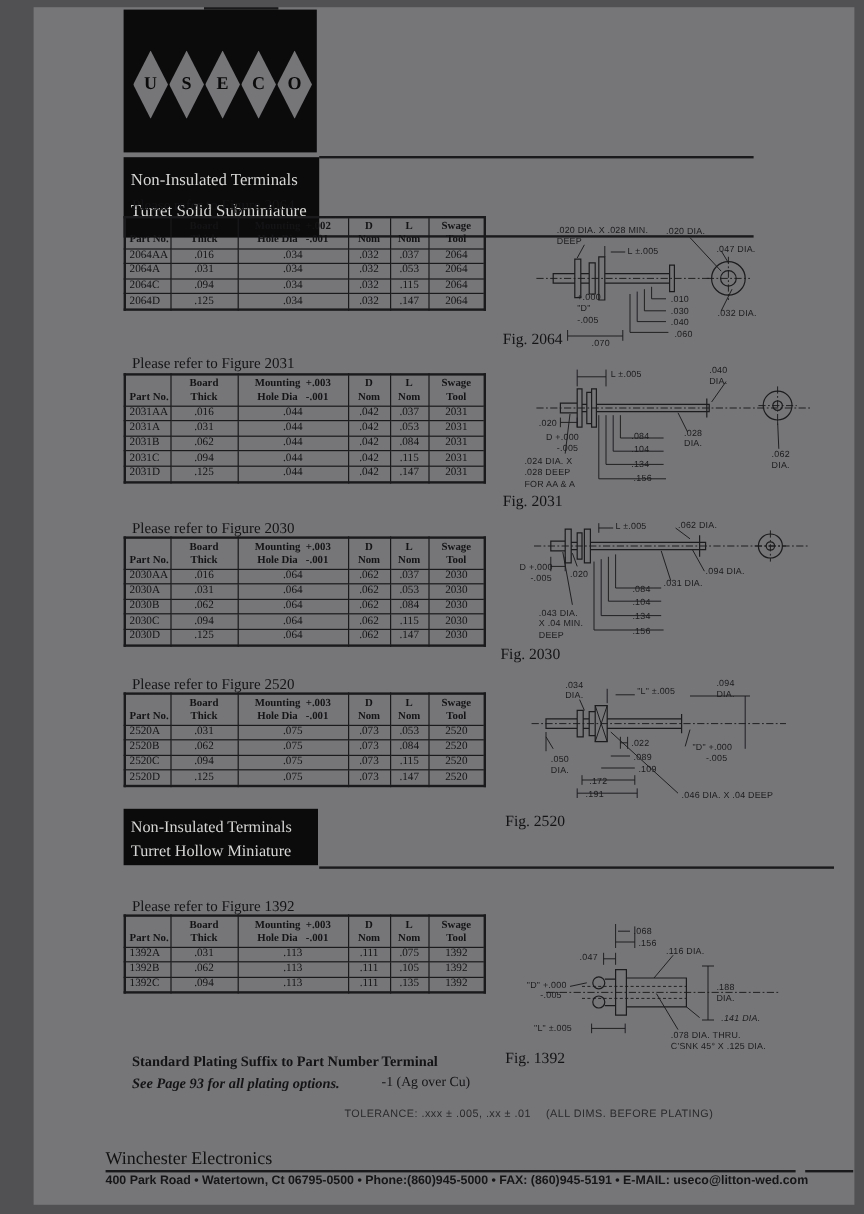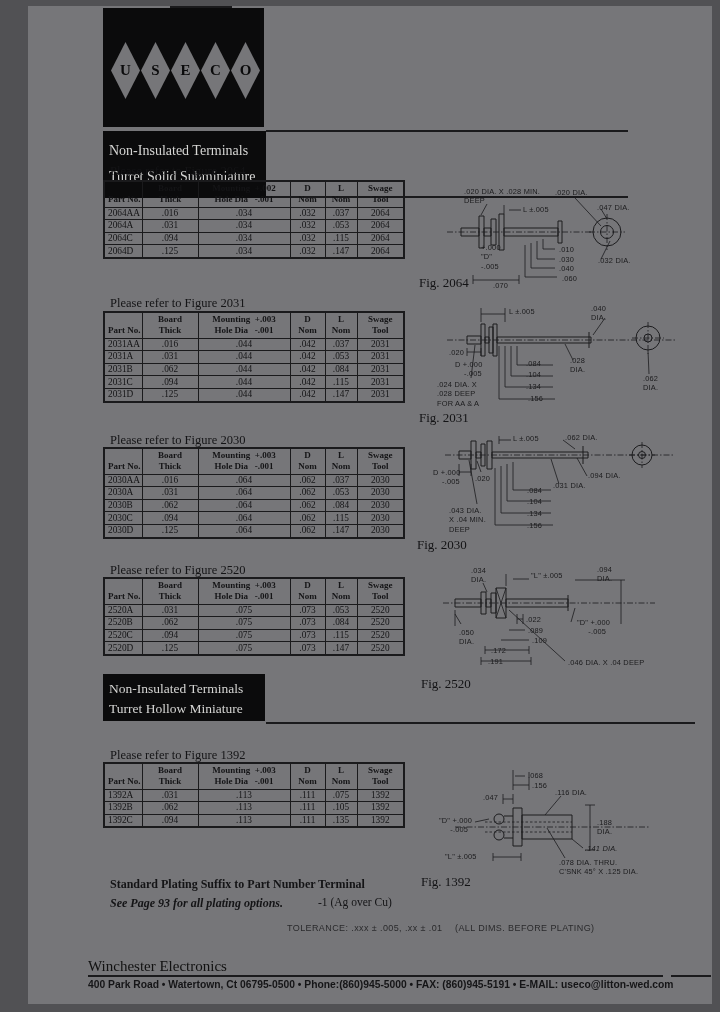--- a/index.html
+++ b/index.html
@@ -531,21 +531,21 @@
       <path class="t" d="M90,16H100 M88,25H104 M88,10V30 M104,12V30 M78,39H88 M78,34V44 M88,34V44 M136,36L120,55 M165,45V90 M160,45H170 M160,90H170 M158,88L147,79 M140,98L122,68 M68,97H96 M68,93V101 M96,93V101 M50,62L64,59"></path>
     </svg>
     <span class="dim" style="left:103px;top:11px;">.068</span>
     <span class="dim" style="left:107px;top:21px;">.156</span>
     <span class="dim" style="left:58px;top:33px;">.047</span>
     <span class="dim" style="left:130px;top:28px;">.116 DIA.</span>
     <span class="dim" style="left:14px;top:56px;">"D" +.000
 &nbsp;&nbsp;&nbsp;&nbsp;&nbsp;-.005</span>
     <span class="dim" style="left:172px;top:58px;">.188
 DIA.</span>
-    <span class="dim" style="left:160px;top:84px;font-style:italic;">.141 DIA.</span>
+    <span class="dim" style="left:176px;top:84px;font-style:italic;">.141 DIA.</span>
     <span class="dim" style="left:20px;top:92px;">"L" ±.005</span>
     <span class="dim" style="left:134px;top:98px;">.078 DIA. THRU.
 C'SNK 45° X .125 DIA.</span>
     <span class="figcap" style="left:-4px;top:114px;">Fig. 1392</span>
   </div>
 
   <div class="abs bold-note" style="left:82px;top:871px;">Standard Plating Suffix to Part Number</div>
   <div class="abs bold-note" style="left:82px;top:890px;font-style:italic;">See Page 93 for all plating options.</div>
   <div class="abs bold-note" style="left:290px;top:871px;">Terminal</div>
   <div class="abs plain-note" style="left:290px;top:890px;">-1 (Ag over Cu)</div>

